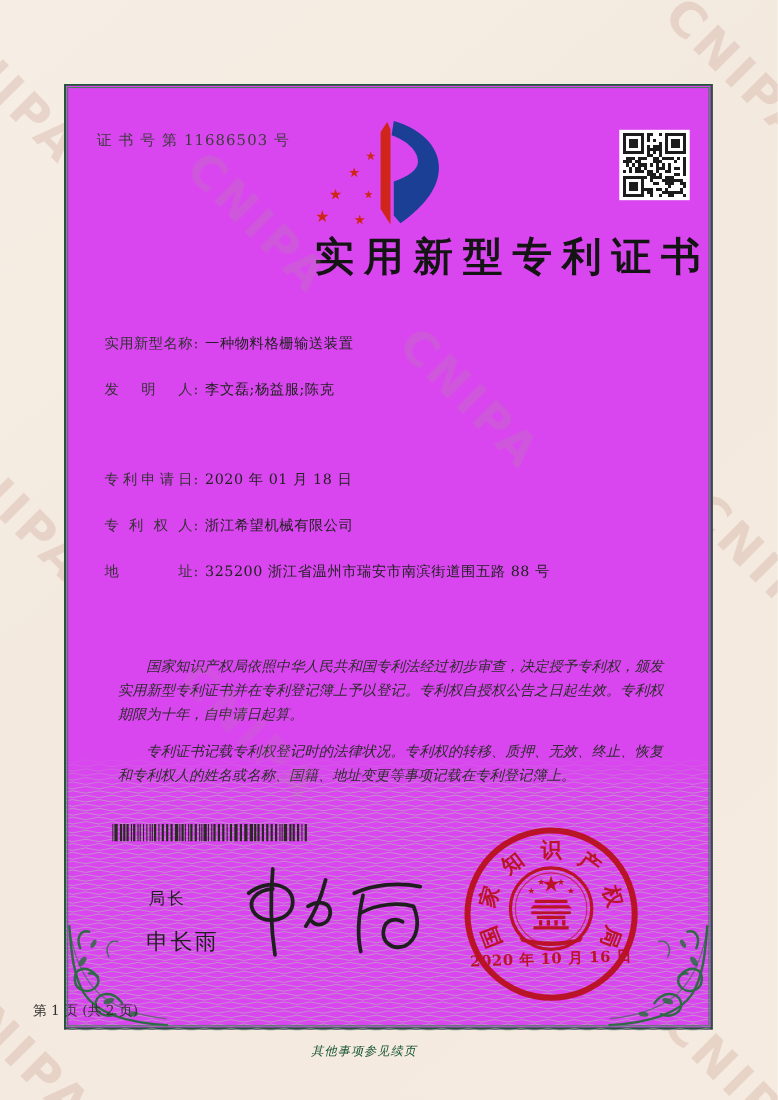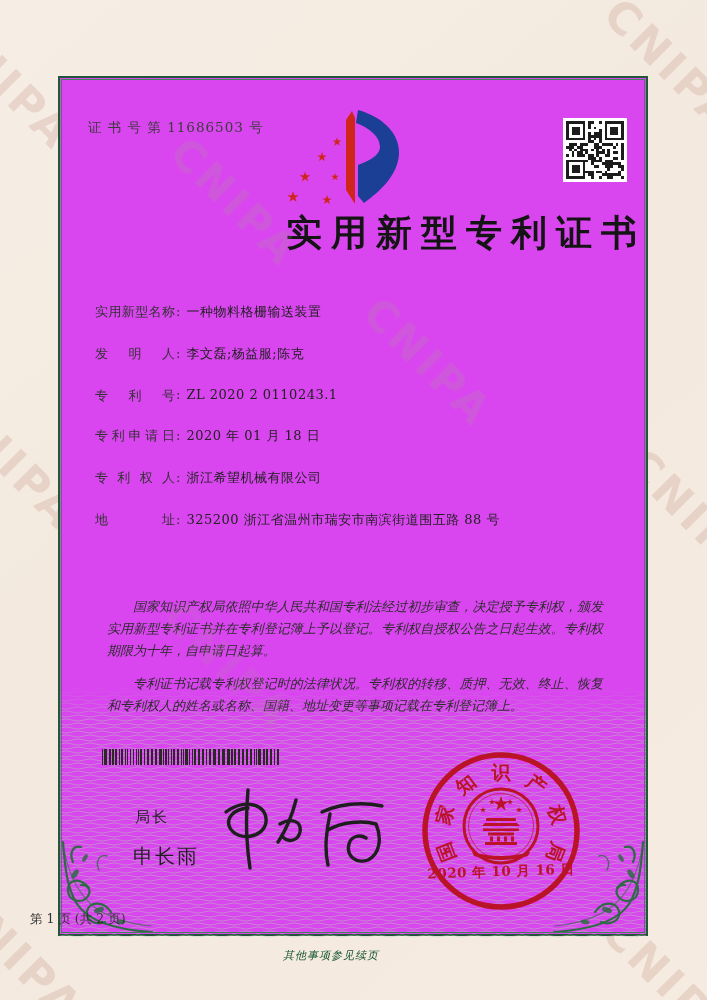--- a/index.html
+++ b/index.html
@@ -427,23 +427,20 @@
   </div>
 
   <h1 class="title">实用新型专利证书</h1>
 
   <div class="frow" style="top:225px">
     <span class="flabel">实用新型名称</span><span class="fcolon">:</span><span class="fvalue">一种物料格栅输送装置</span>
   </div>
   <div class="frow" style="top:267px">
     <span class="flabel">发明人</span><span class="fcolon">:</span><span class="fvalue">李文磊;杨益服;陈克</span>
   </div>
-  <div class="frow" style="top:309px">
-    <span class="flabel">专利号</span><span class="fcolon">:</span><span class="fvalue">ZL 2020 2 0110243.1</span>
-  </div>
   <div class="frow" style="top:349px">
     <span class="flabel">专利申请日</span><span class="fcolon">:</span><span class="fvalue">2020 年 01 月 18 日</span>
   </div>
   <div class="frow" style="top:391px">
     <span class="flabel">专利权人</span><span class="fcolon">:</span><span class="fvalue">浙江希望机械有限公司</span>
   </div>
   <div class="frow" style="top:433px">
     <span class="flabel">地址</span><span class="fcolon">:</span><span class="fvalue">325200 浙江省温州市瑞安市南滨街道围五路 88 号</span>
   </div>
 

